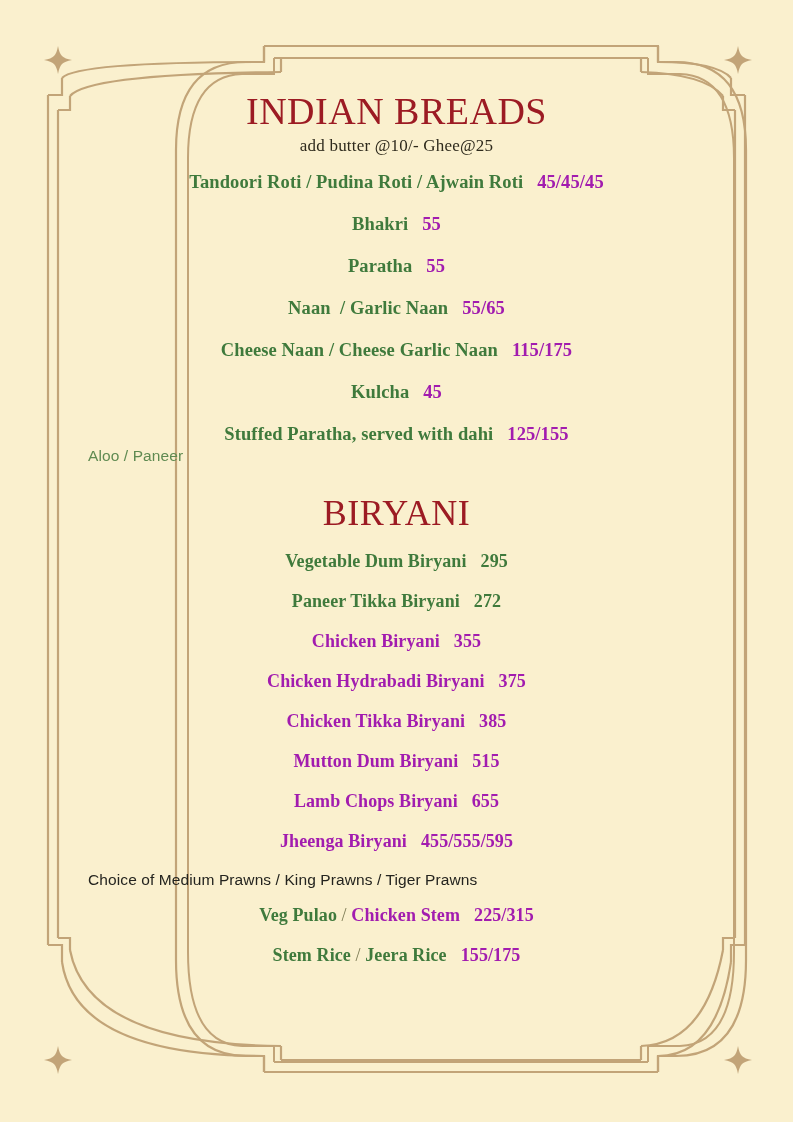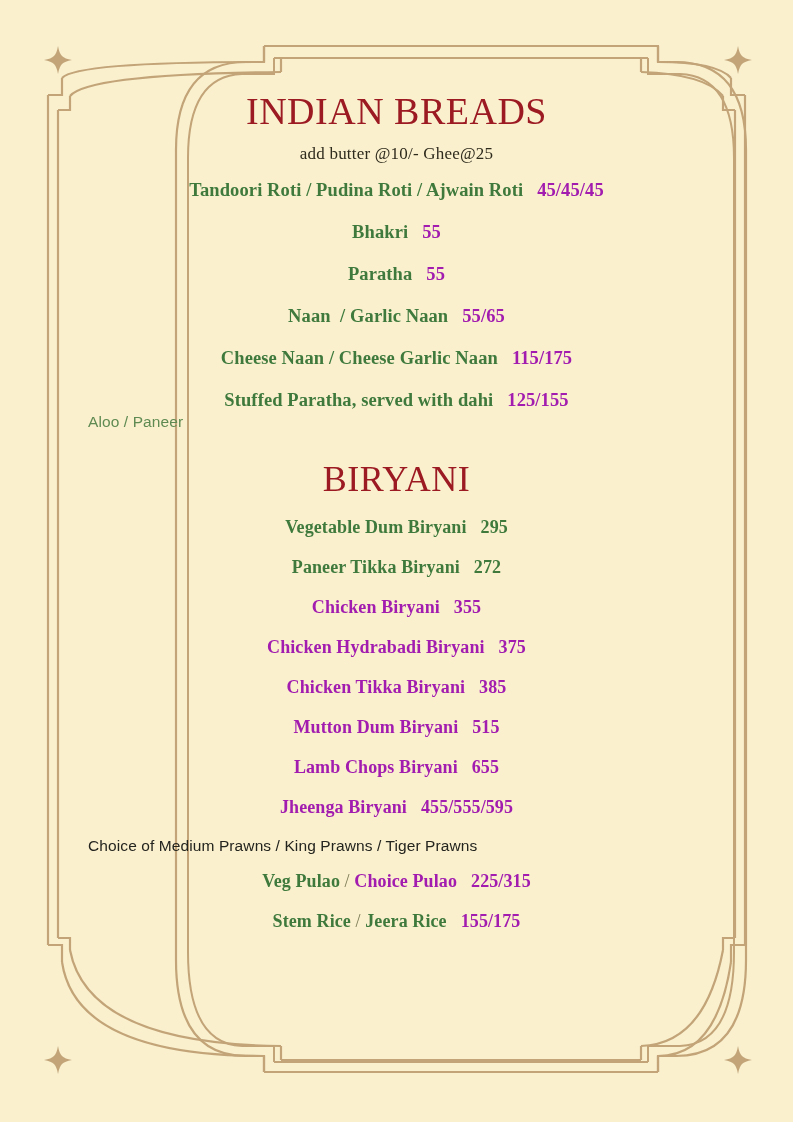--- a/index.html
+++ b/index.html
@@ -51,21 +51,21 @@
     margin: 0;
   }
   .section-title.breads { font-size: 38px; margin-top: 14px; }
   .section-title.biryani { font-size: 36px; text-align: center; }
 
   .section-sub {
     text-align: center;
     color: #2e2a1c;
     font-family: "Liberation Serif", serif;
     font-size: 17px;
-    margin-top: 12px;
+    margin-top: 4px;
     letter-spacing: 0.2px;
   }
 
   .items {
     margin-top: 16px;
   }
 
   .row {
     display: flex;
     align-items: baseline;
@@ -301,20 +301,24 @@
             <div class="price nonveg">55</div>
           </div>
           <div class="row">
             <div class="name veg">Naan  / Garlic Naan</div>
             <div class="price nonveg">55/65</div>
           </div>
           <div class="row">
             <div class="name veg">Cheese Naan / Cheese Garlic Naan</div>
             <div class="price nonveg">115/175</div>
           </div>
+          <div class="row">
+            <div class="name veg">Kulcha</div>
+            <div class="price nonveg">45</div>
+          </div>
           <div class="row tight">
             <div class="name veg">Stuffed Paratha, served with dahi</div>
             <div class="price nonveg">125/155</div>
           </div>
           <div class="desc green">Aloo / Paneer</div>
         </div>
     </div>
 
     <div class="biryani-block">
       <h1 class="section-title biryani">BIRYANI</h1>
@@ -346,21 +350,21 @@
           <div class="row">
             <div class="name nonveg">Lamb Chops Biryani</div>
             <div class="price nonveg">655</div>
           </div>
           <div class="row tight">
             <div class="name nonveg">Jheenga Biryani</div>
             <div class="price nonveg">455/555/595</div>
           </div>
           <div class="desc dark">Choice of Medium Prawns / King Prawns / Tiger Prawns</div>
           <div class="row">
-            <div class="name"><span class="veg">Veg Pulao</span><span class="sep"> / </span><span class="nonveg">Choice Pulao</span></div>
+            <div class="name"><span class="veg">Veg Pulao</span><span class="sep"> / </span><span class="nonveg">Chicken Stem</span></div>
             <div class="price nonveg">225/315</div>
           </div>
           <div class="row">
             <div class="name"><span class="veg">Stem Rice</span><span class="sep"> / </span><span class="veg">Jeera Rice</span></div>
             <div class="price nonveg">155/175</div>
           </div>
         </div>
     </div>
 
   </div>

